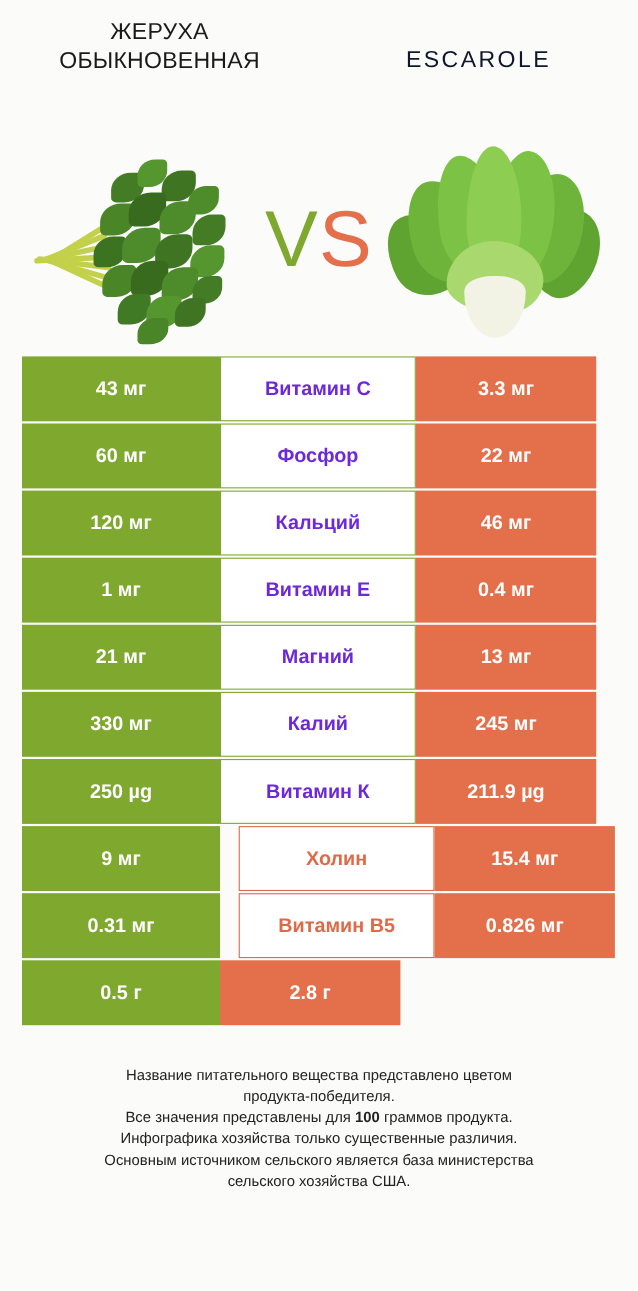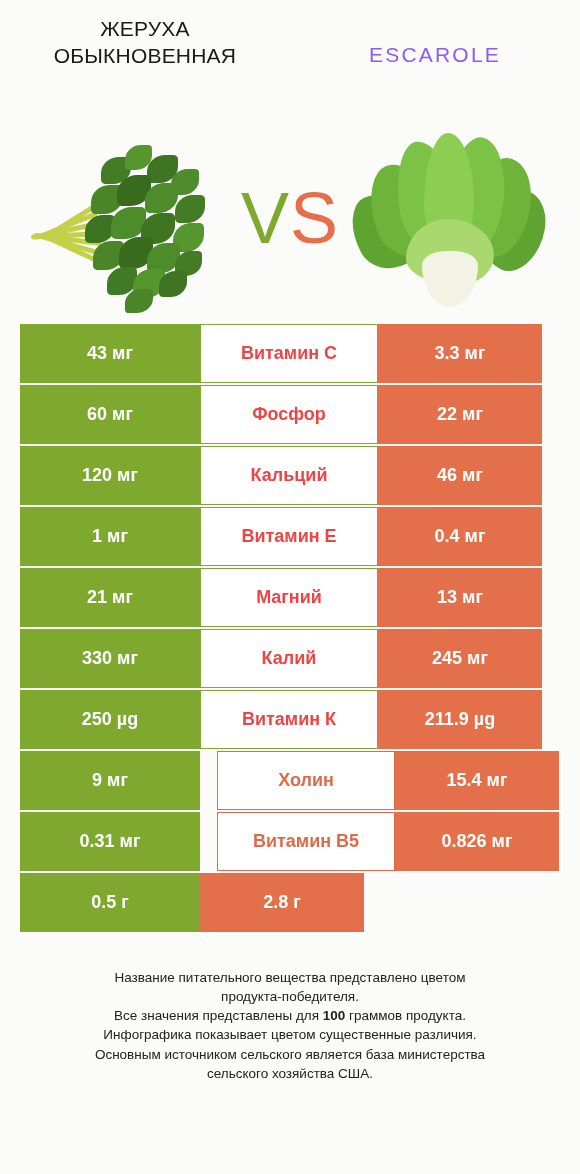--- a/index.html
+++ b/index.html
@@ -35,21 +35,21 @@
     color: #1a1a1a;
     text-align: center;
     letter-spacing: .2px;
     font-weight: 400;
     text-transform: uppercase;
     max-width: 250px;
   }
   .title-right {
     font-size: 21px;
     line-height: 1.28;
-    color: #8b5cf6;
+    color: #0f172a;
     text-align: center;
     letter-spacing: 2.2px;
     font-weight: 300;
     text-transform: uppercase;
     padding-top: 26px;
   }
 
   
   .hero {
     height: 212px;
@@ -131,21 +131,21 @@
   .cell-mid {
     width: 178px;
     background: #ffffff;
     font-weight: 700;
     border-top: 1px solid transparent;
     border-bottom: 1px solid transparent;
     border-left: 1px solid transparent;
     border-right: 1px solid transparent;
   }
   .cell-mid.win-left {
-    color: #ef4444;
+    color: #6d28d9;
     border-color: #7fa82e;
   }
   .cell-mid.win-right {
     color: #dd6b4a;
     border-color: #dd6b4a;
     margin-left: 17px;
   }
   .cell-right {
     width: 164px;
     background: #e3704a;
@@ -290,16 +290,16 @@
     <div class="cell cell-left">0.5 г</div>
     <div class="cell cell-right">2.8 г</div>
   </div>
 
 </div>
 
 <div class="footer">
   <p>Название питательного вещества представлено цветом</p>
   <p>продукта-победителя.</p>
   <p><span>Все значения представлены для </span><b>100</b><span> граммов продукта.</span></p>
-  <p>Инфографика показывает цветом существенные различия.</p>
+  <p>Инфографика хозяйства только существенные различия.</p>
   <p>Основным источником сельского является база министерства</p>
   <p>сельского хозяйства США.</p>
 </div>
 
 </body></html>

